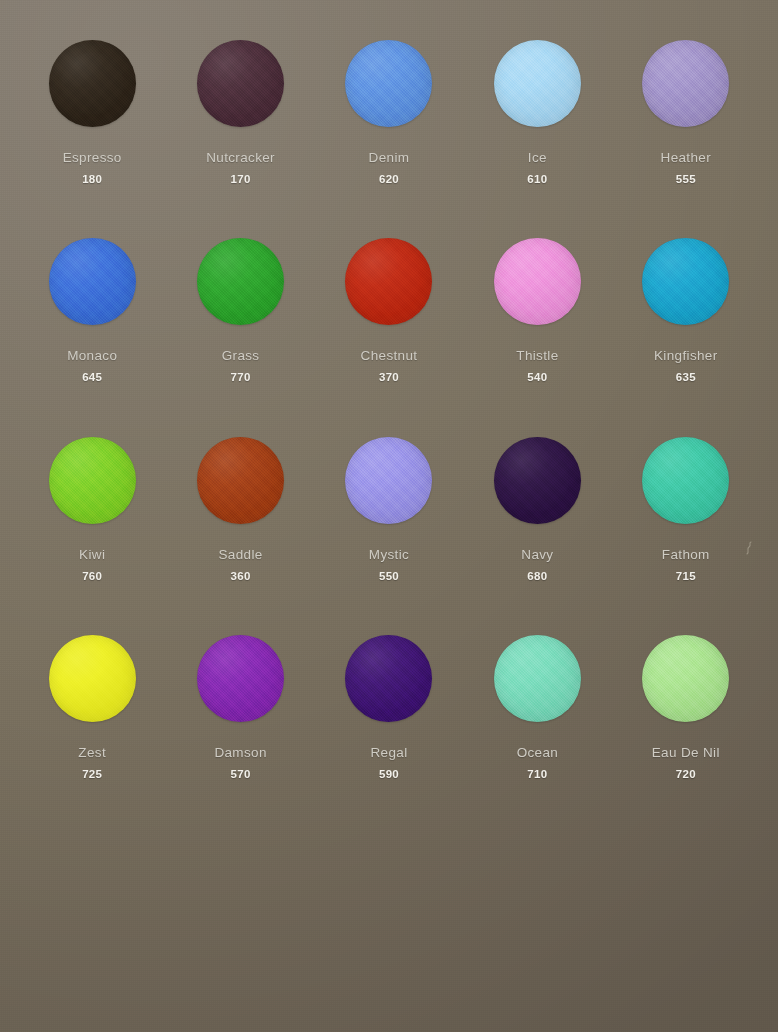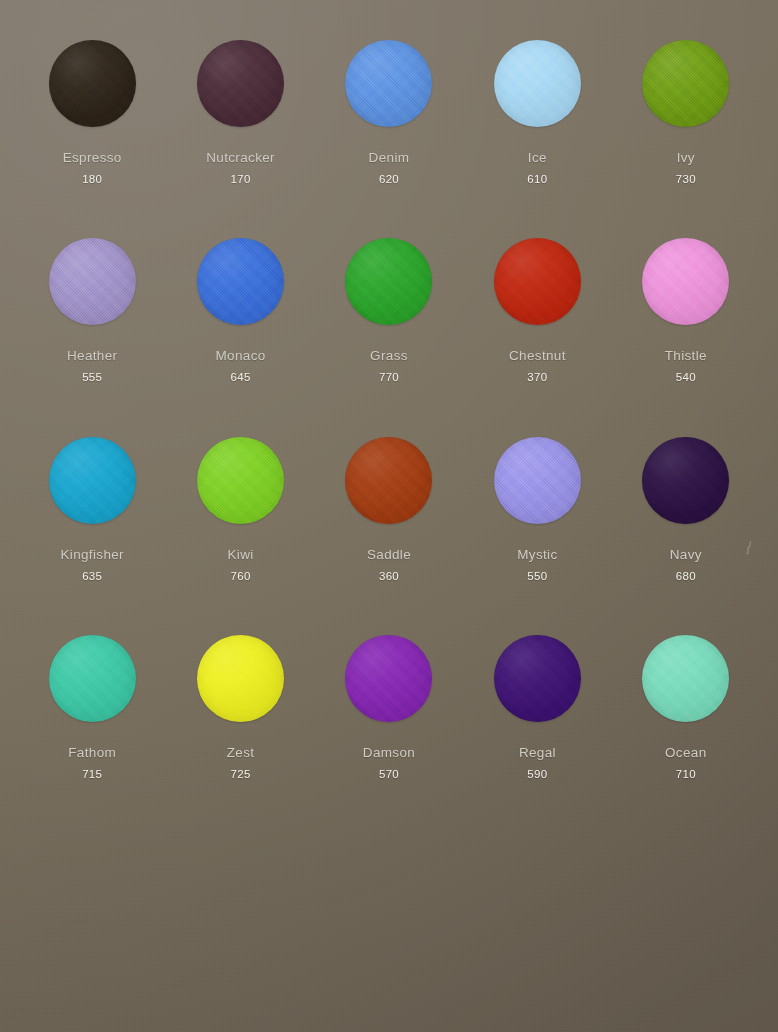--- a/index.html
+++ b/index.html
@@ -114,21 +114,21 @@
     letter-spacing: .35px;
     color: #cfccc4;
     text-align: center;
     line-height: 1.1;
     white-space: nowrap;
     text-shadow: 0 1px 1px rgba(0,0,0,.22);
   }
   .swatch-code {
     margin-top: 7px;
     font-size: 11.5px;
-    font-weight: normal;
+    font-weight: bold;
     letter-spacing: .3px;
     color: #f2f0ea;
     text-align: left;
     line-height: 1.1;
     text-shadow: 0 1px 1px rgba(0,0,0,.28);
   }
 
   
   #stray-fibre {
     position: absolute;
@@ -162,25 +162,20 @@
         <div class="swatch-dot" style="background-color: rgb(93, 147, 227);"></div>
         <div class="swatch-name">Denim</div>
         <div class="swatch-code">620</div>
       </div>
       <div class="swatch-cell">
         <div class="swatch-dot" style="background-color: rgb(168, 217, 245);"></div>
         <div class="swatch-name">Ice</div>
         <div class="swatch-code">610</div>
       </div>
       <div class="swatch-cell">
-        <div class="swatch-dot" style="background-color: rgb(111, 157, 20);"></div>
-        <div class="swatch-name">Ivy</div>
-        <div class="swatch-code">730</div>
-      </div>
-      <div class="swatch-cell">
         <div class="swatch-dot" style="background-color: rgb(162, 148, 203);"></div>
         <div class="swatch-name">Heather</div>
         <div class="swatch-code">555</div>
       </div>
       <div class="swatch-cell">
         <div class="swatch-dot" style="background-color: rgb(58, 111, 219);"></div>
         <div class="swatch-name">Monaco</div>
         <div class="swatch-code">645</div>
       </div>
       <div class="swatch-cell">
@@ -241,19 +236,24 @@
       <div class="swatch-cell">
         <div class="swatch-dot" style="background-color: rgb(61, 18, 114);"></div>
         <div class="swatch-name">Regal</div>
         <div class="swatch-code">590</div>
       </div>
       <div class="swatch-cell">
         <div class="swatch-dot" style="background-color: rgb(120, 220, 188);"></div>
         <div class="swatch-name">Ocean</div>
         <div class="swatch-code">710</div>
       </div>
+      <div class="swatch-cell">
+        <div class="swatch-dot" style="background-color: rgb(171, 229, 144);"></div>
+        <div class="swatch-name">Eau De Nil</div>
+        <div class="swatch-code">720</div>
+      </div>
     </div>
 
   <svg id="stray-fibre" viewBox="0 0 12 14" xmlns="http://www.w3.org/2000/svg">
     <path d="M2 13 C5 11, 1 8, 4 6 C7 4, 3 2, 6 1" fill="none" stroke="#bdb6a6" stroke-width="1.1" stroke-linecap="round"></path>
   </svg>
 
 </div>
 
 </body></html>

